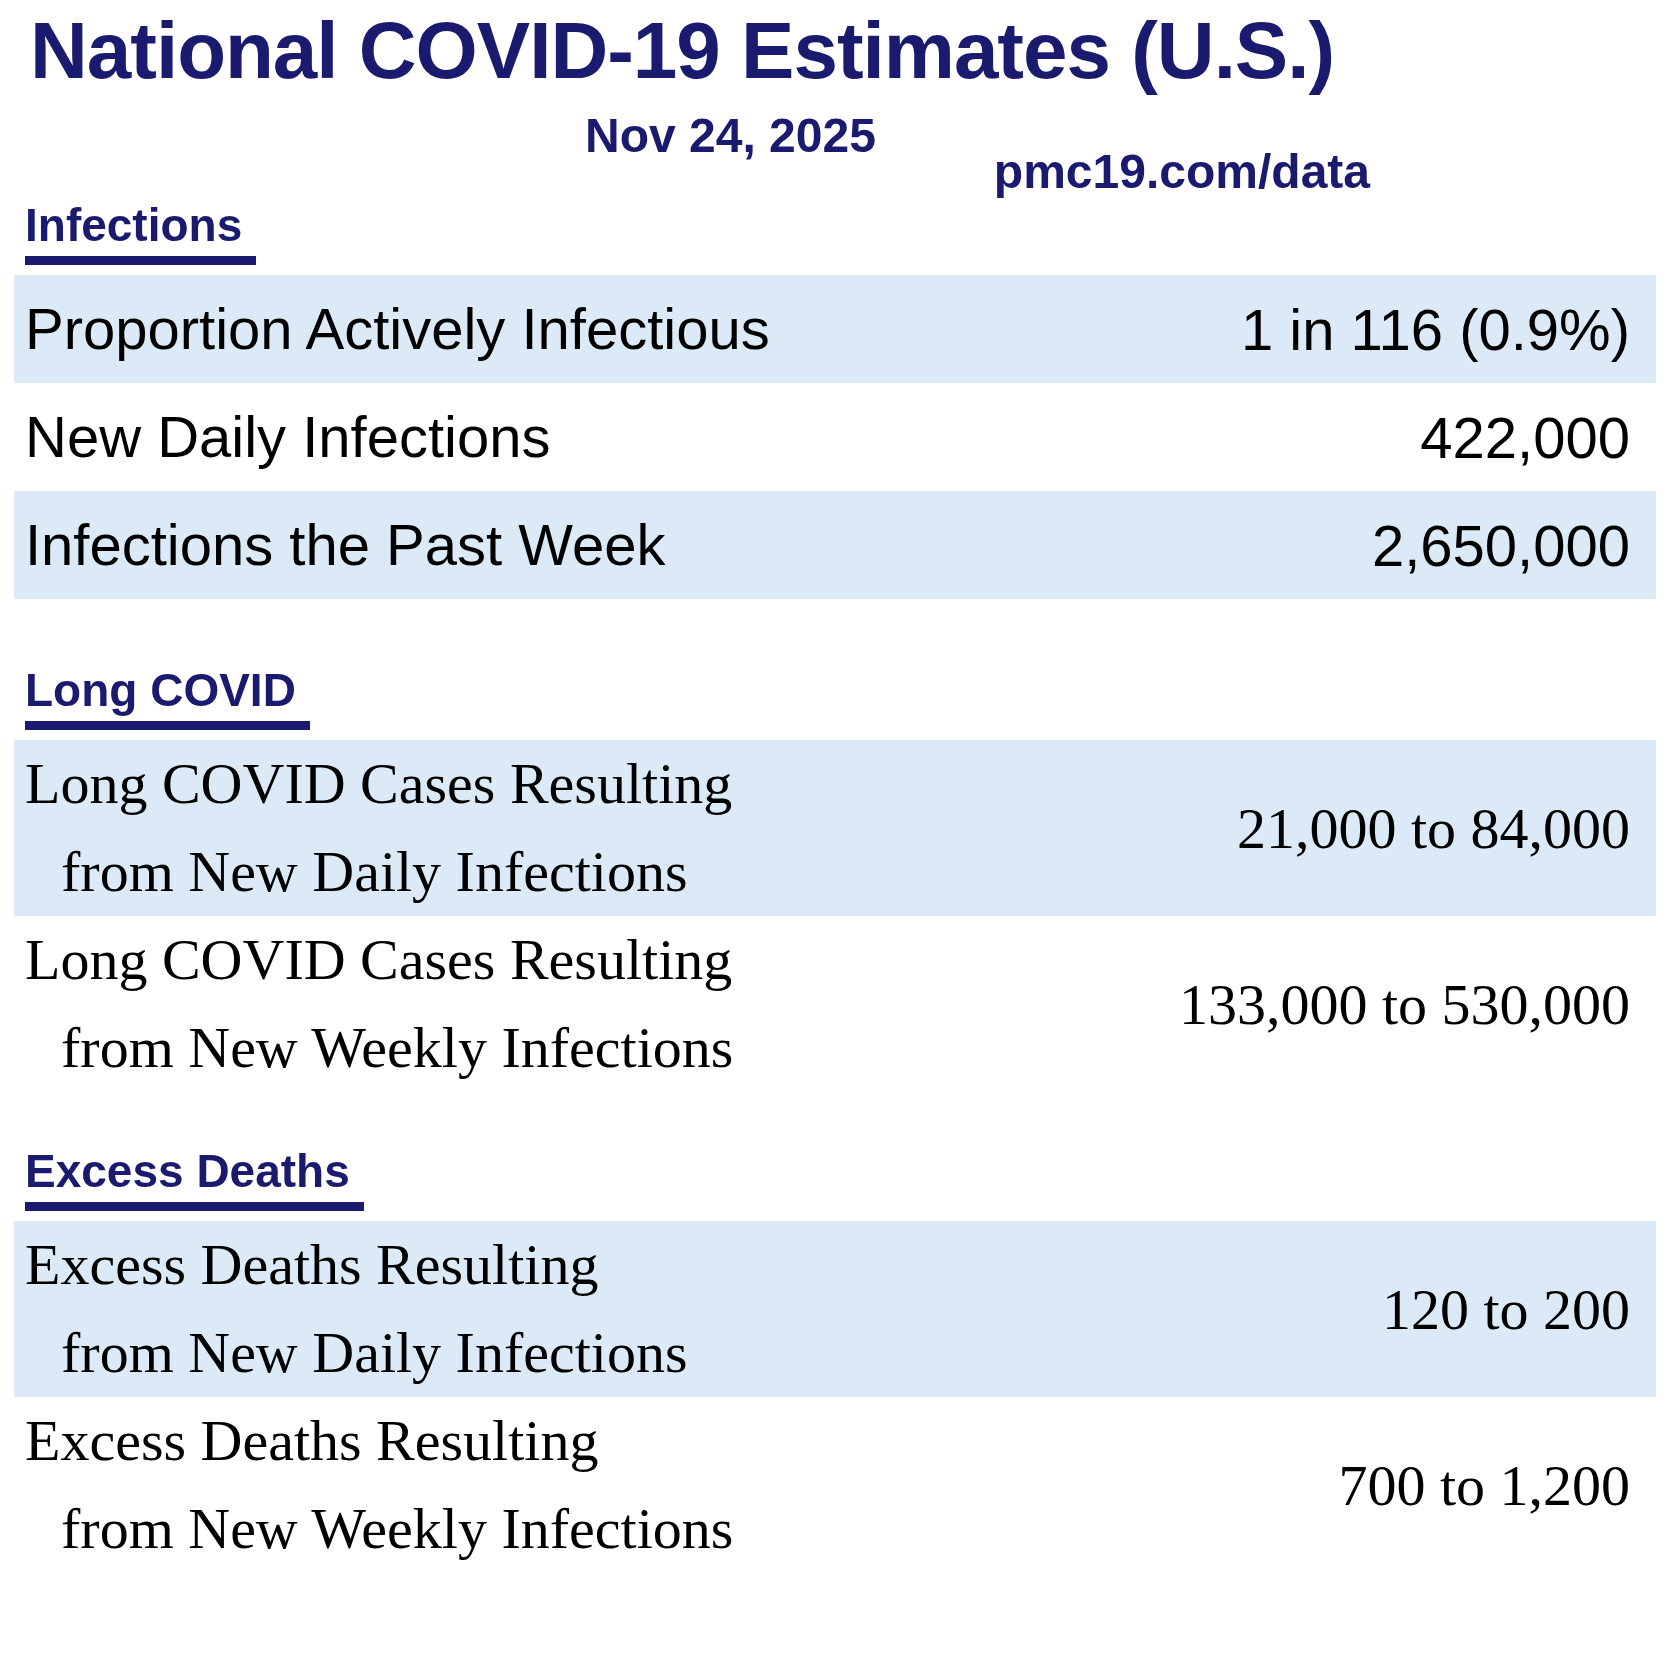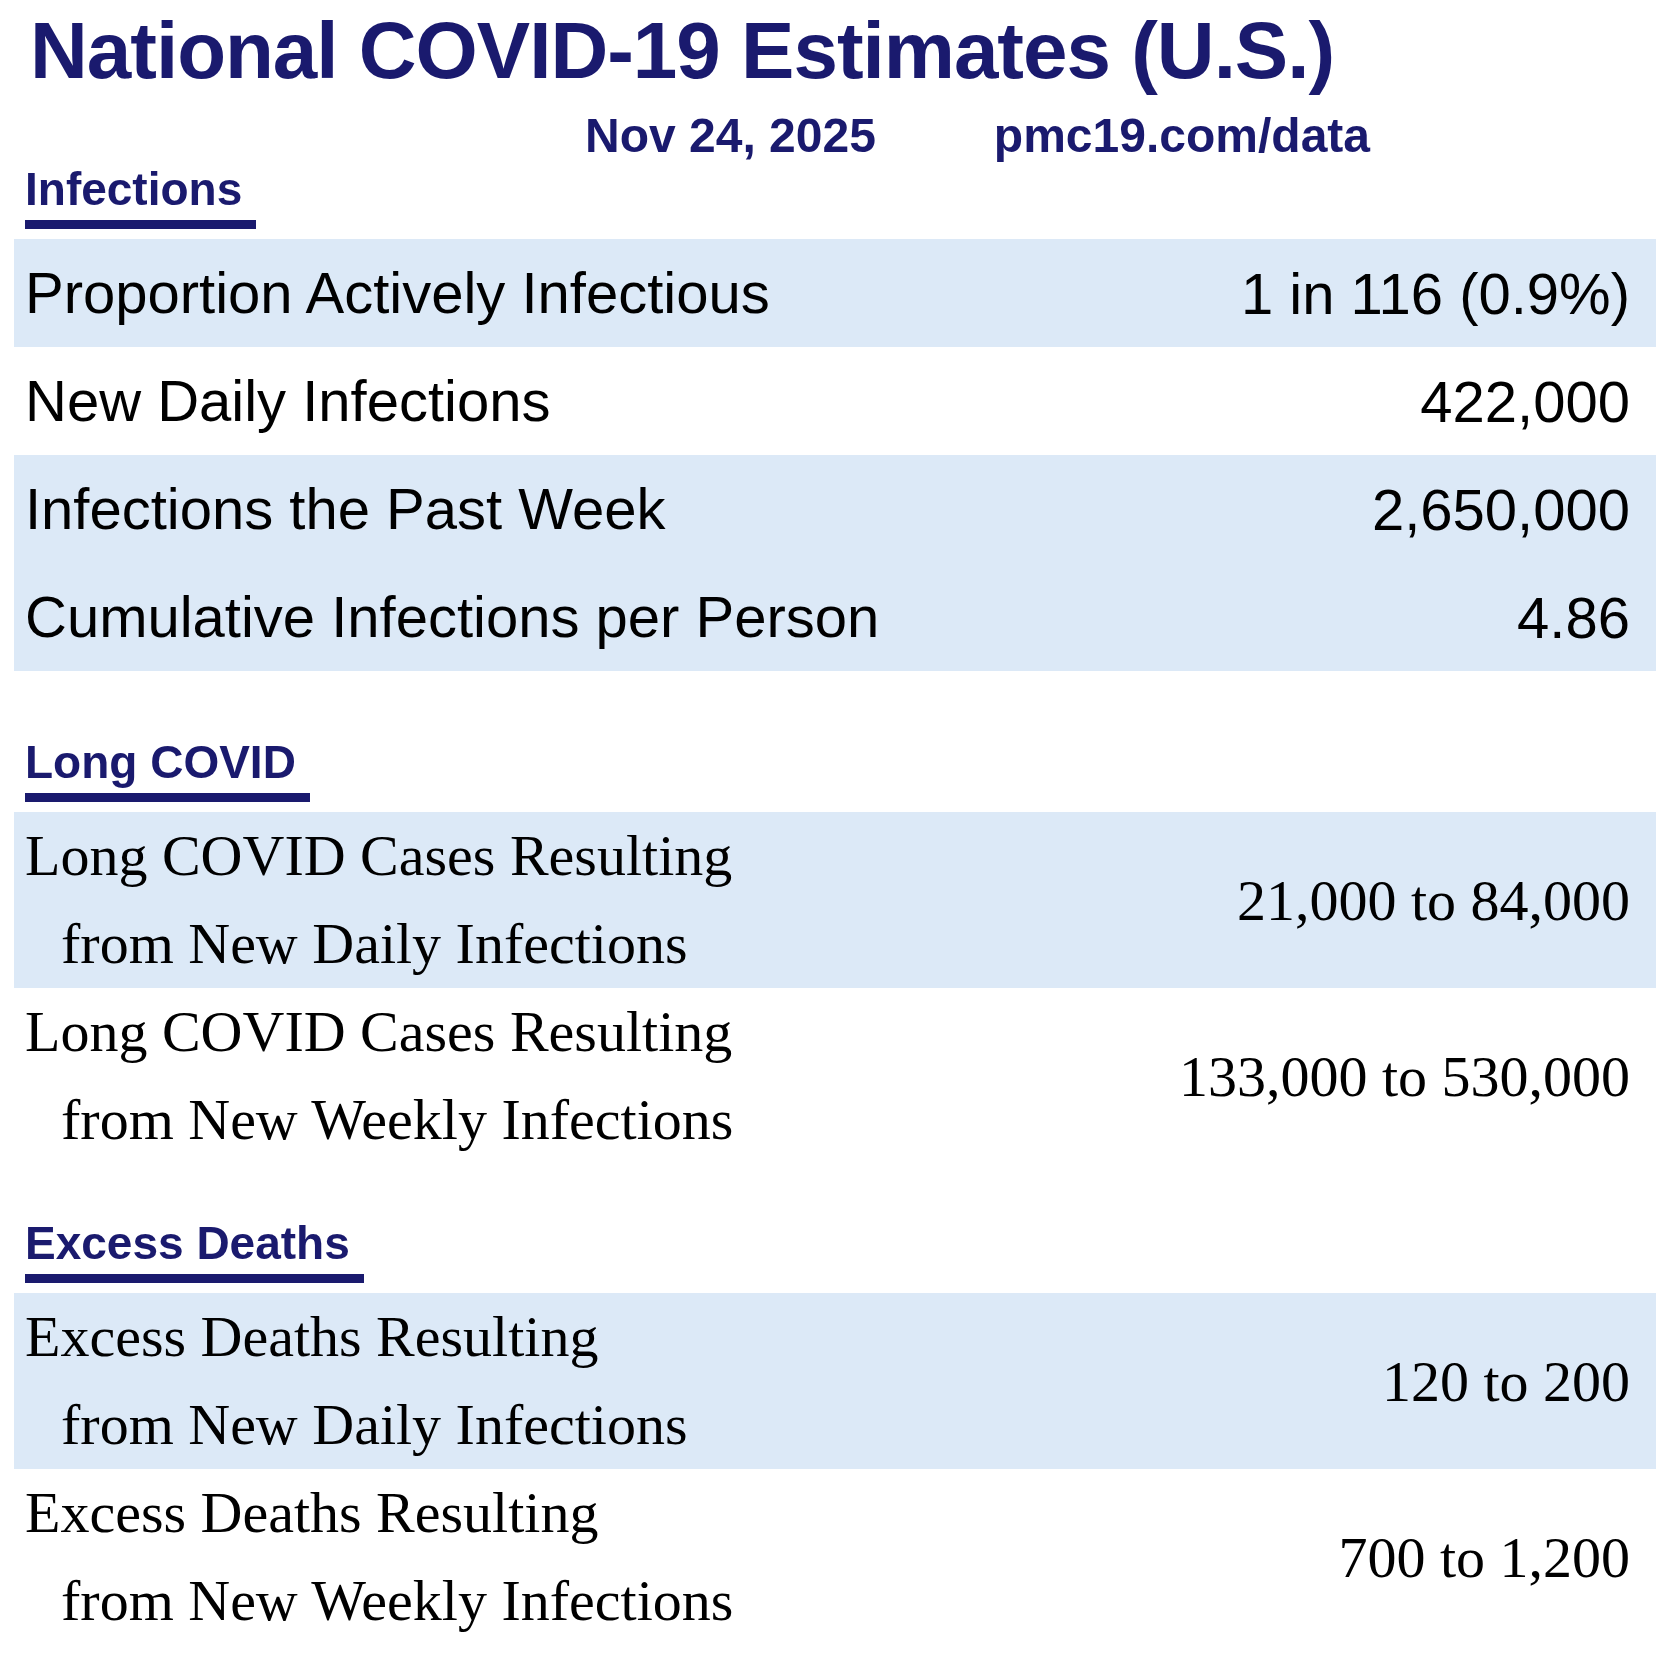--- a/index.html
+++ b/index.html
@@ -29,21 +29,21 @@
   .meta {
     display: flex;
     color: #1a1a6e;
     font-weight: bold;
     font-size: 48px;
     line-height: 1.1;
     margin-top: 14px;
     white-space: nowrap;
   }
   .meta .date { margin-left: 585px; }
-  .meta .url  { margin-left: 118px; }
+  .meta .url  { margin-left: 118px; margin-top: 36px; }
 
   section { display: block; }
   .sec-gap-lg { margin-top: 64px; }
   .sec-gap-md { margin-top: 52px; }
 
   h2.sec-h {
     display: inline-block;
     color: #1a1a6e;
     font-weight: bold;
     font-size: 46px;
@@ -94,24 +94,20 @@
         <div class="val">1 in 116 (0.9%)</div>
       </div>
       <div class="row">
         <div class="lbl">New Daily Infections</div>
         <div class="val">422,000</div>
       </div>
       <div class="row alt">
         <div class="lbl">Infections the Past Week</div>
         <div class="val">2,650,000</div>
       </div>
-      <div class="row alt">
-        <div class="lbl">Cumulative Infections per Person</div>
-        <div class="val">4.86</div>
-      </div>
     </div>
   </section>
 
   <section class="sec-gap-lg">
     <h2 class="sec-h">Long COVID</h2>
     <div class="rows">
       <div class="row alt tall">
         <div class="lbl">
           <div>Long COVID Cases Resulting</div>
           <div class="indent">from New Daily Infections</div>

